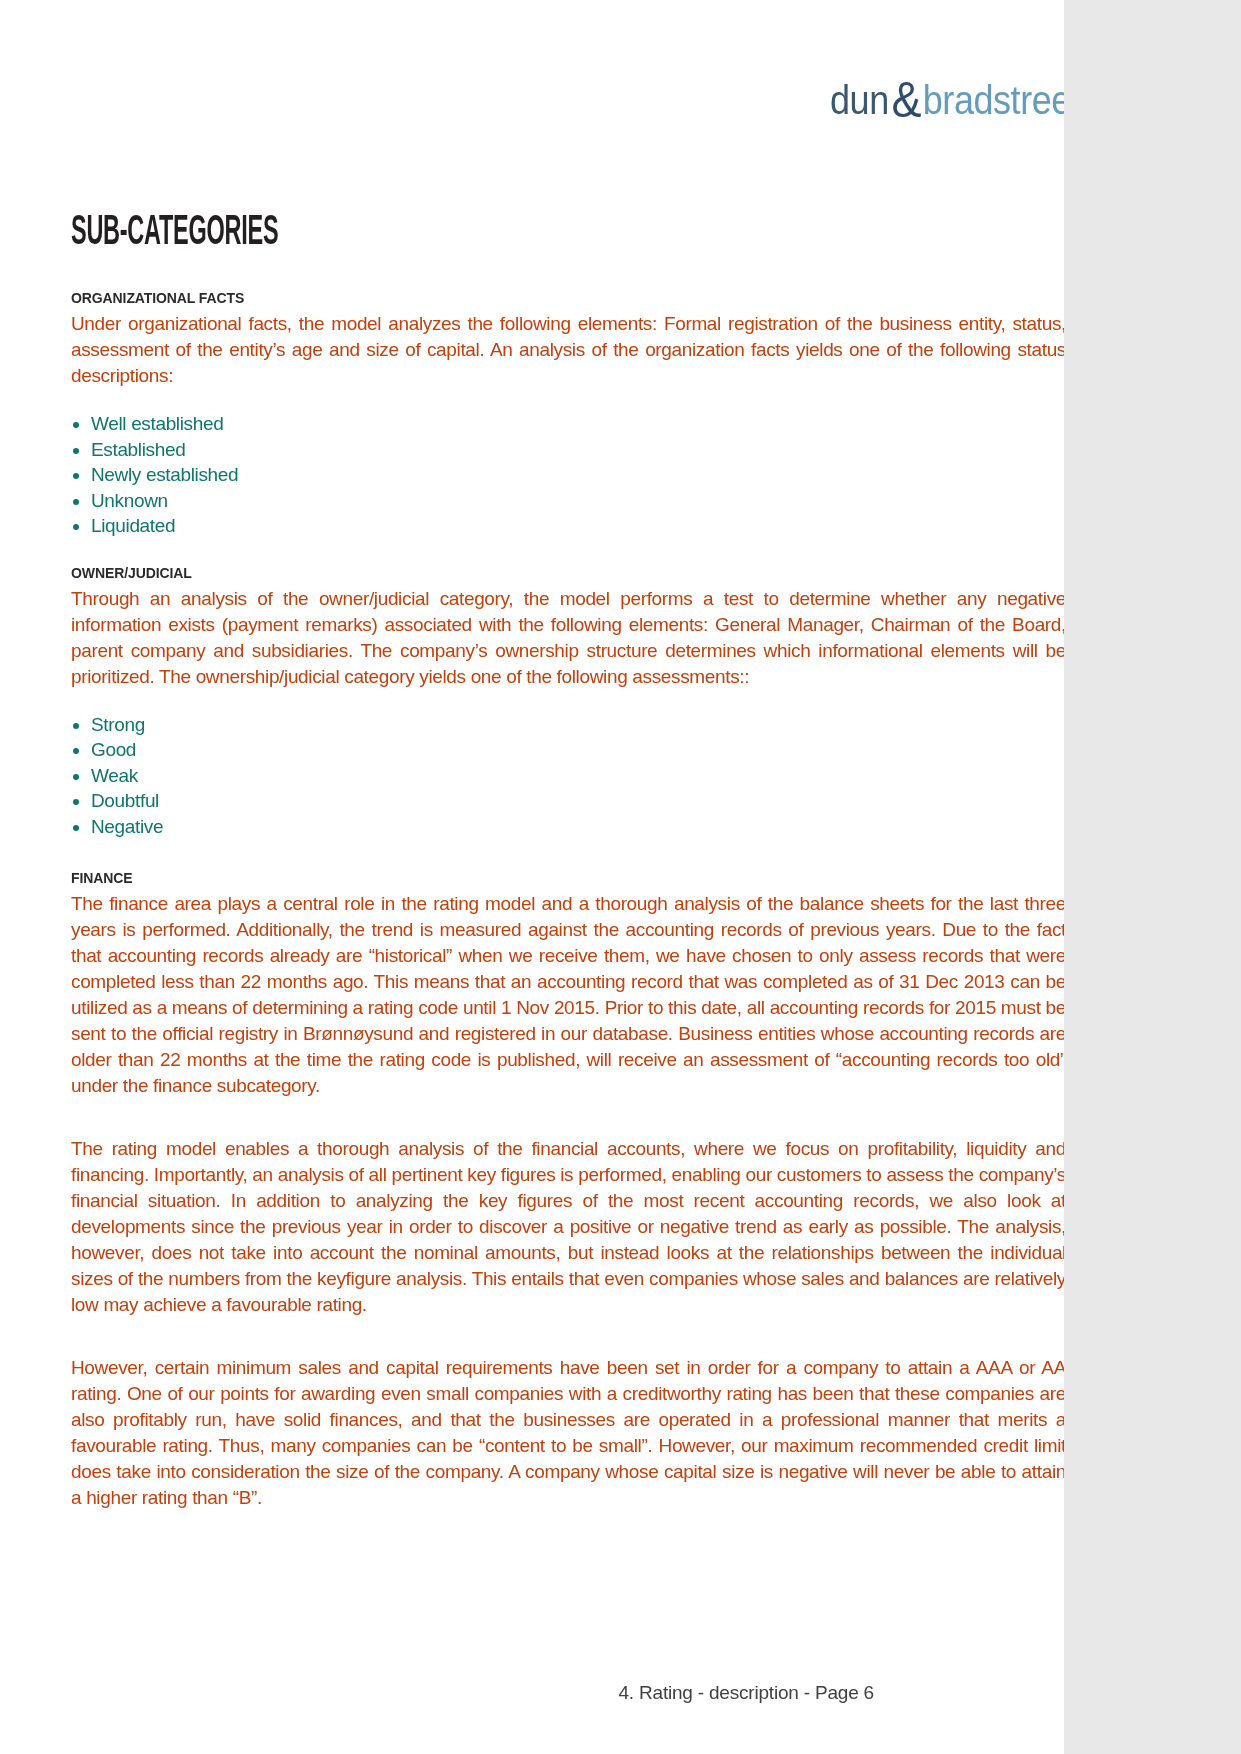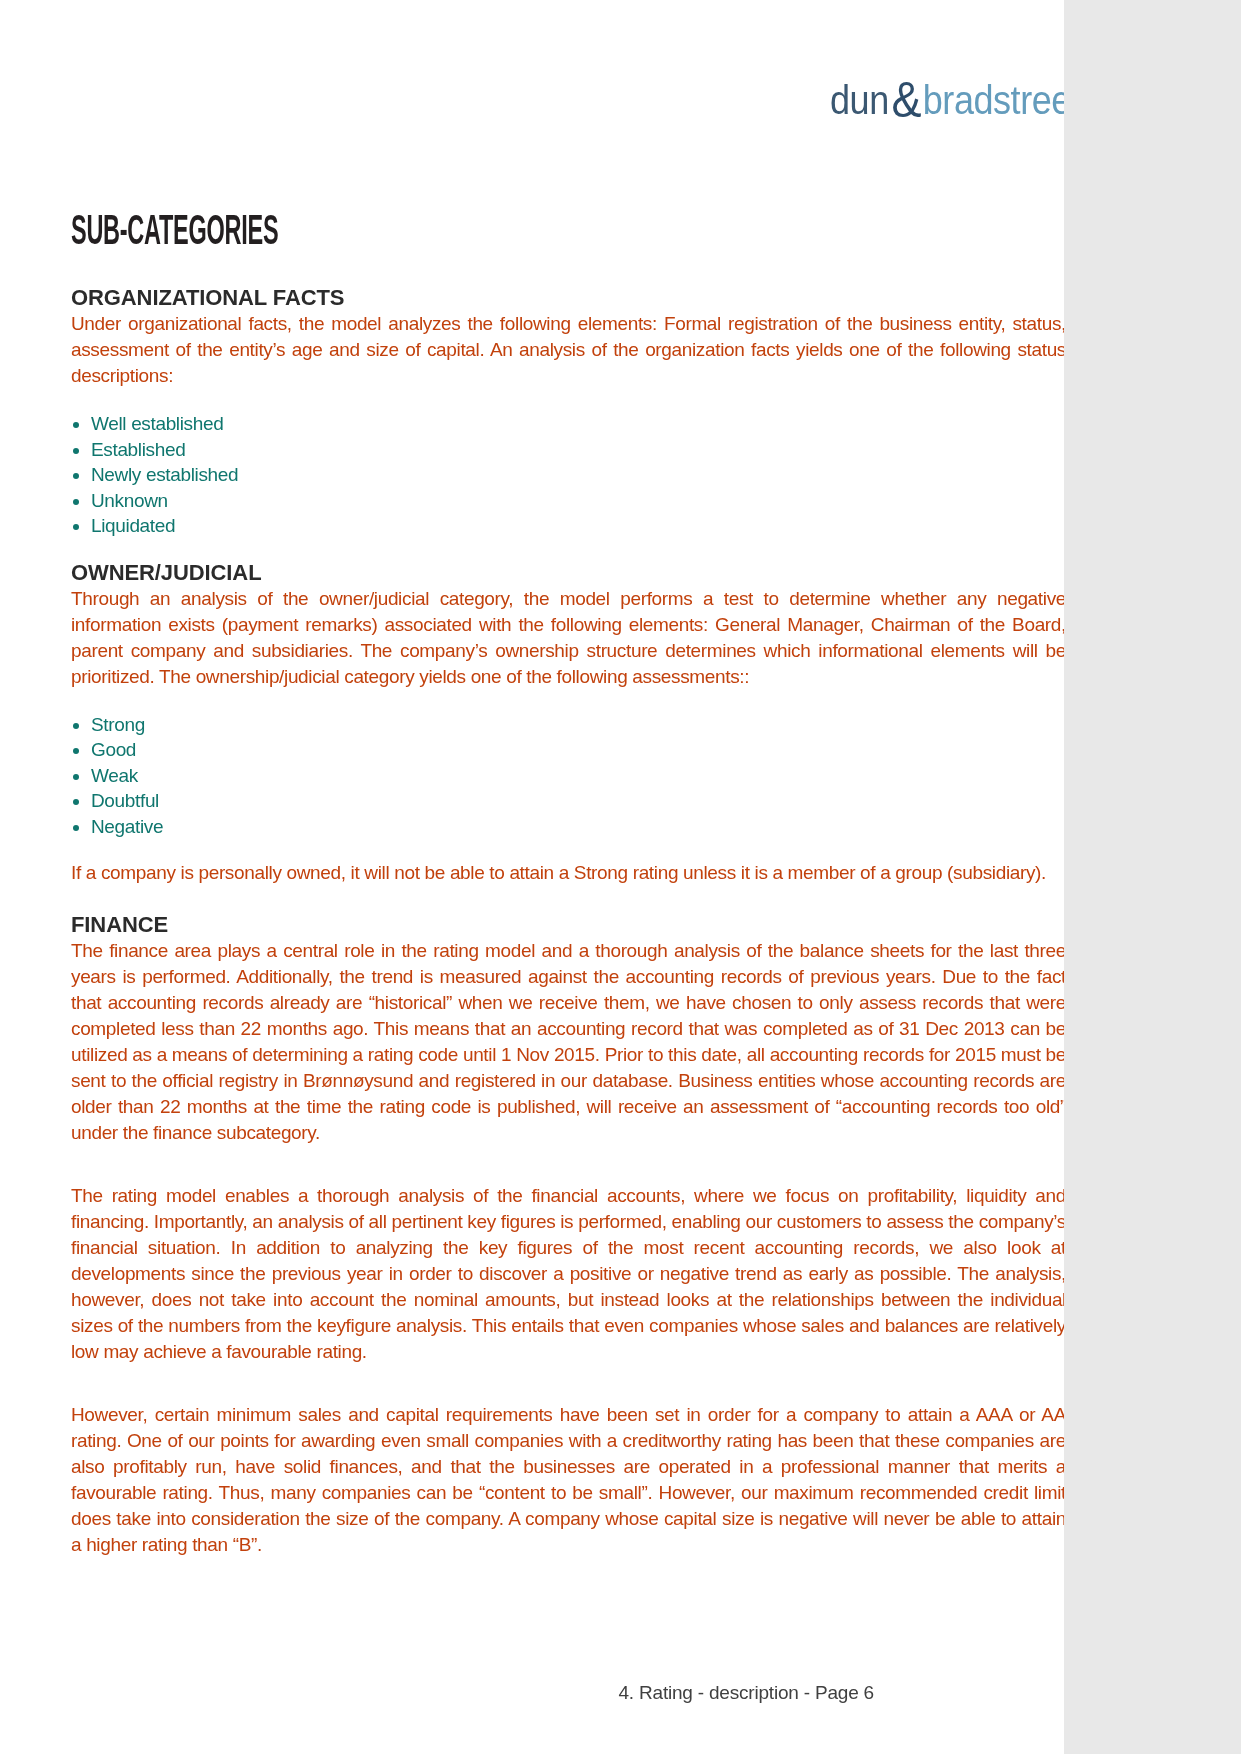--- a/index.html
+++ b/index.html
@@ -51,21 +51,21 @@
     font-weight: 800;
     letter-spacing: -0.5px;
     color: #231f20;
     transform: scaleX(0.56);
     transform-origin: left center;
     white-space: nowrap;
   }
 
   h2 {
     margin: 0;
-    font-size: 22px;
+    font-size: 14px;
     line-height: 26px;
     font-weight: 700;
     color: #2b2b2b;
     letter-spacing: -0.1px;
   }
 
   p {
     margin: 0;
     font-size: 19px;
     line-height: 26px;
@@ -129,21 +129,20 @@
     <section>
       <h2>OWNER/JUDICIAL</h2>
       <p>Through an analysis of the owner/judicial category, the model performs a test to determine whether any negative information exists (payment remarks) associated with the following elements: General Manager, Chairman of the Board, parent company and subsidiaries. The company’s ownership structure determines which informational elements will be prioritized. The ownership/judicial category yields one of the following assessments::</p>
       <ul>
         <li>Strong</li>
         <li>Good</li>
         <li>Weak</li>
         <li>Doubtful</li>
         <li>Negative</li>
       </ul>
-      <p class="after-list no-justify">If a company is personally owned, it will not be able to attain a Strong rating unless it is a member of a group (subsidiary).</p>
     </section>
 
     <section class="s3">
       <h2>FINANCE</h2>
       <p>The finance area plays a central role in the rating model and a thorough analysis of the balance sheets for the last three years is performed. Additionally, the trend is measured against the accounting records of previous years. Due to the fact that accounting records already are “historical” when we receive them, we have chosen to only assess records that were completed less than 22 months ago. This means that an accounting record that was completed as of 31 Dec 2013 can be utilized as a means of determining a rating code until 1 Nov 2015. Prior to this date, all accounting records for 2015 must be sent to the official registry in Brønnøysund and registered in our database. Business entities whose accounting records are older than 22 months at the time the rating code is published, will receive an assessment of “accounting records too old” under the finance subcategory.</p>
       <p>The rating model enables a thorough analysis of the financial accounts, where we focus on profitability, liquidity and financing. Importantly, an analysis of all pertinent key figures is performed, enabling our customers to assess the company’s financial situation. In addition to analyzing the key figures of the most recent accounting records, we also look at developments since the previous year in order to discover a positive or negative trend as early as possible. The analysis, however, does not take into account the nominal amounts, but instead looks at the relationships between the individual sizes of the numbers from the keyfigure analysis. This entails that even companies whose sales and balances are relatively low may achieve a favourable rating.</p>
       <p>However, certain minimum sales and capital requirements have been set in order for a company to attain a AAA or AA rating. One of our points for awarding even small companies with a creditworthy rating has been that these companies are also profitably run, have solid finances, and that the businesses are operated in a professional manner that merits a favourable rating. Thus, many companies can be “content to be small”. However, our maximum recommended credit limit does take into consideration the size of the company. A company whose capital size is negative will never be able to attain a higher rating than “B”.</p>
     </section>
 
   </div>

